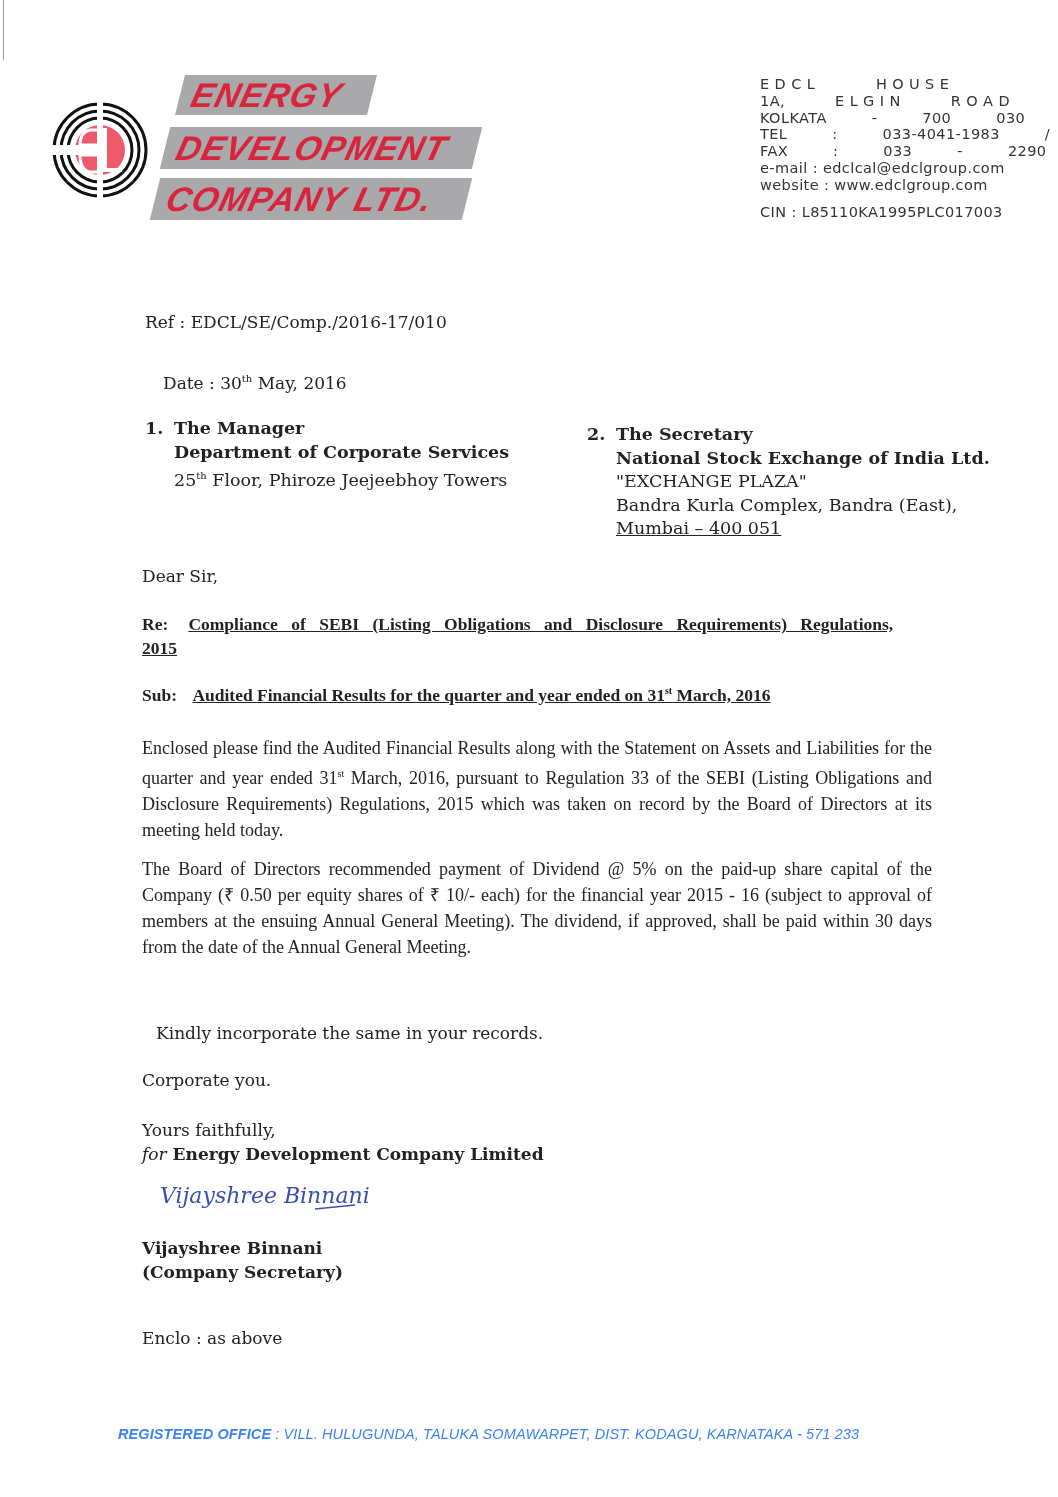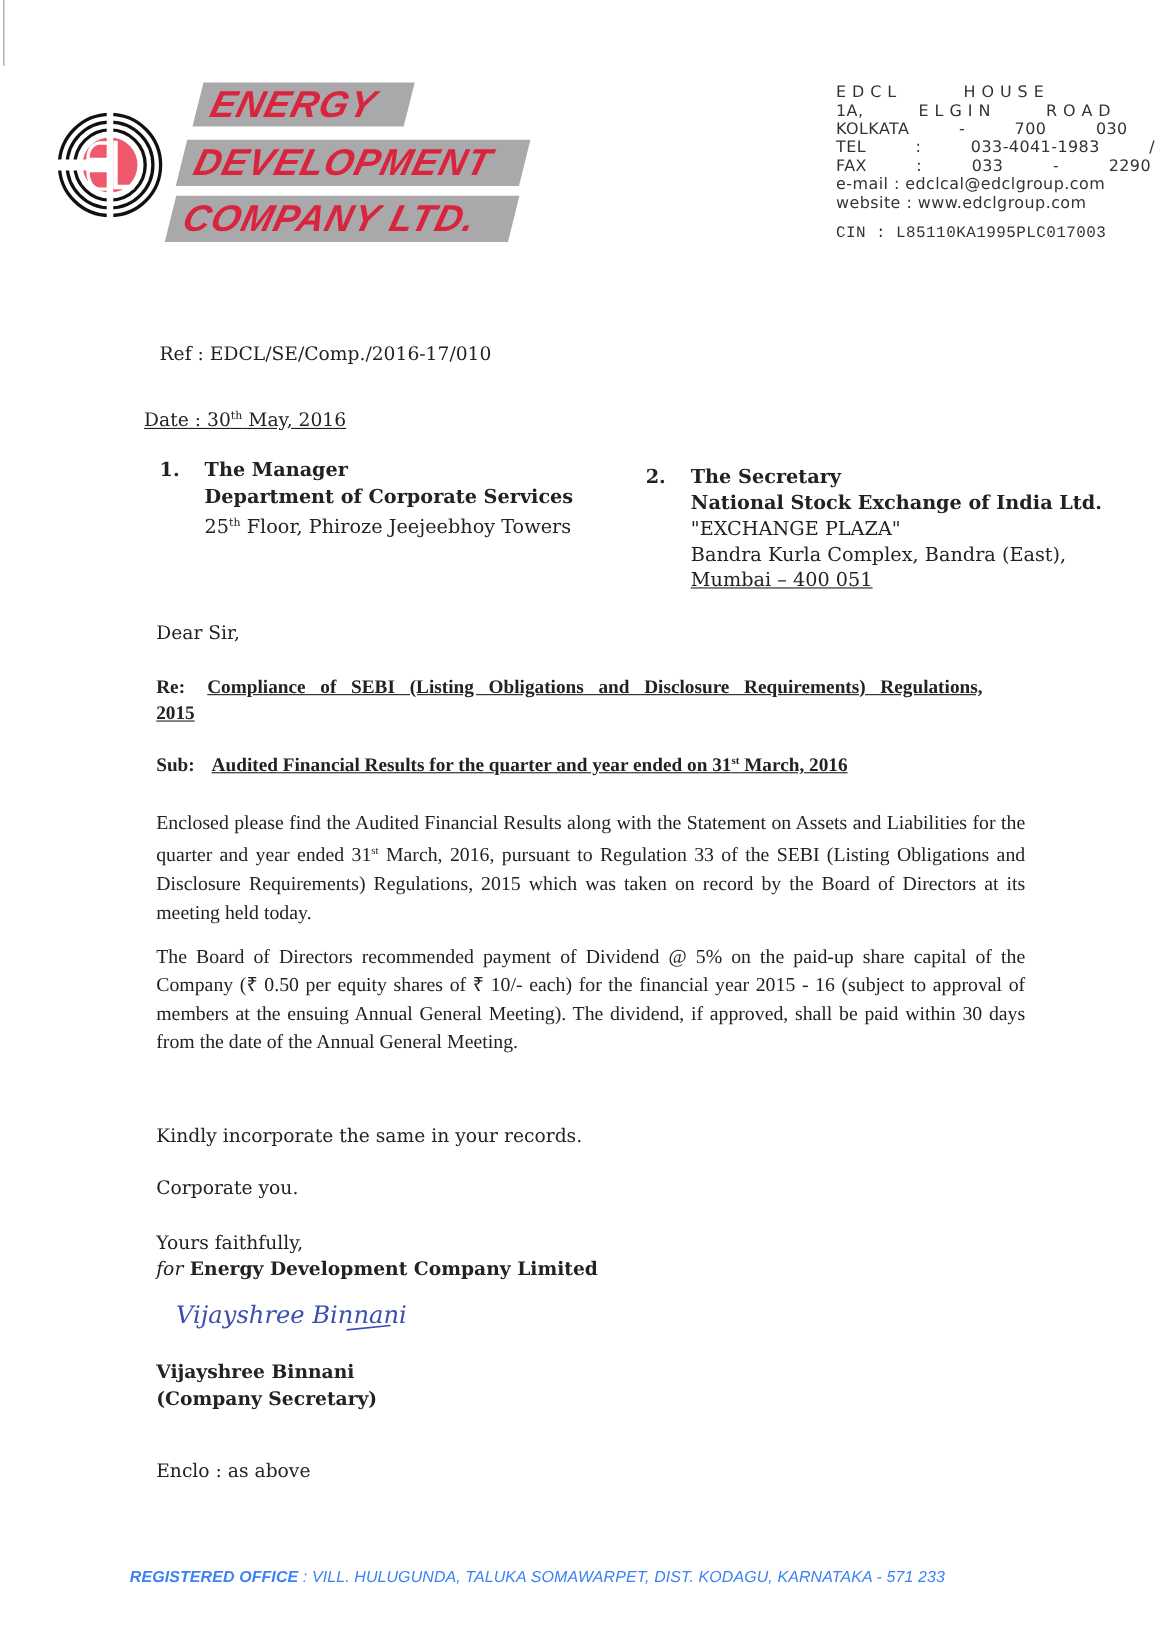--- a/index.html
+++ b/index.html
@@ -21,42 +21,42 @@
     .b2 { left: 165px; top: 127px; width: 300px; height: 42px; font-size: 34px; padding-left: 12px; }
     .b3 { left: 155px; top: 178px; width: 300px; height: 42px; font-size: 34px; padding-left: 12px; }
 
     
     .addr {
       right: 48px; top: 76px; width: 250px;
       font-family: "DejaVu Sans", sans-serif; font-size: 14.5px; color: #333;
       line-height: 16.8px; letter-spacing: 0.4px;
     }
     .addr .line { display: flex; justify-content: space-between; white-space: nowrap; gap: 45px; }
-    .addr .cin { margin-top: 10px; font-family: Liberation Mono, monospace; }
+    .addr .cin { margin-top: 10px; }
 
     .txt { font-size: 17px; line-height: 23px; }
     .ref { left: 145px; top: 311px; }
-    .date { left: 131px; top: 367px; text-decoration: underline; }
+    .date { left: 163px; top: 367px; }
     .addr-block { top: 417px; line-height: 23.5px; font-size: 17.5px; }
     .addr1 { left: 145px; }
     .addr2 { left: 587px; top: 423px; }
     .addr-block .num { position: absolute; left: 0; }
-    .addr-block .body { margin-left: 41px; }
+    .addr-block .body { margin-left: 29px; }
     .bold { font-weight: bold; }
     .u { text-decoration: underline; }
 
     .dear { left: 142px; top: 565px; }
     .re-block { left: 142px; top: 612px; width: 790px; font-size: 17.5px; line-height: 24px; font-family: "Liberation Serif", serif; }
     .re-block .lbl { display: inline-block; width: 42px; font-weight: bold; }
     .sub-block { left: 142px; top: 685px; width: 790px; font-size: 17.5px; font-family: "Liberation Serif", serif; }
     .sub-block .lbl { display: inline-block; width: 46px; font-weight: bold; }
     .para { left: 142px; width: 790px; font-size: 18px; line-height: 26px; text-align: justify; font-family: "Liberation Serif", serif; }
     .p1 { top: 735px; }
     .p2 { top: 856px; }
-    .kindly { left: 142px; top: 1023px; font-size: 17px; }
+    .kindly { left: 156px; top: 1023px; font-size: 17px; }
     .thanks { left: 142px; top: 1070px; font-size: 17px; }
     .yours { left: 142px; top: 1118px; font-size: 17px; line-height: 24px; }
     .signature { left: 155px; top: 1165px; width: 240px; height: 55px; }
     .signer { left: 142px; top: 1236px; font-size: 17px; line-height: 24px; }
     .enclo { left: 142px; top: 1312px; font-size: 17px; margin-top: 16px; }
     .footer {
       left: 118px; top: 1426px; font-family: "Liberation Sans", sans-serif;
       font-size: 14.5px; color: #3b82f6; letter-spacing: 0.1px; font-style: italic;
     }
     .footer b { font-weight: bold; }

